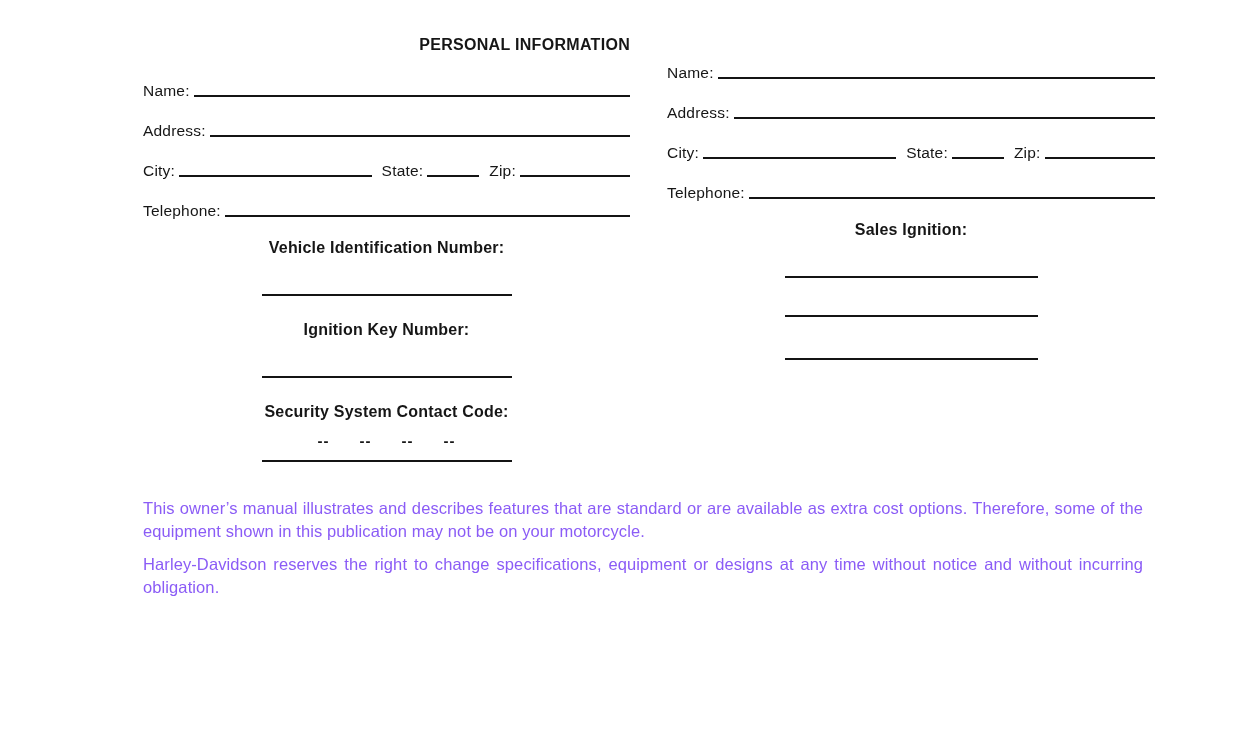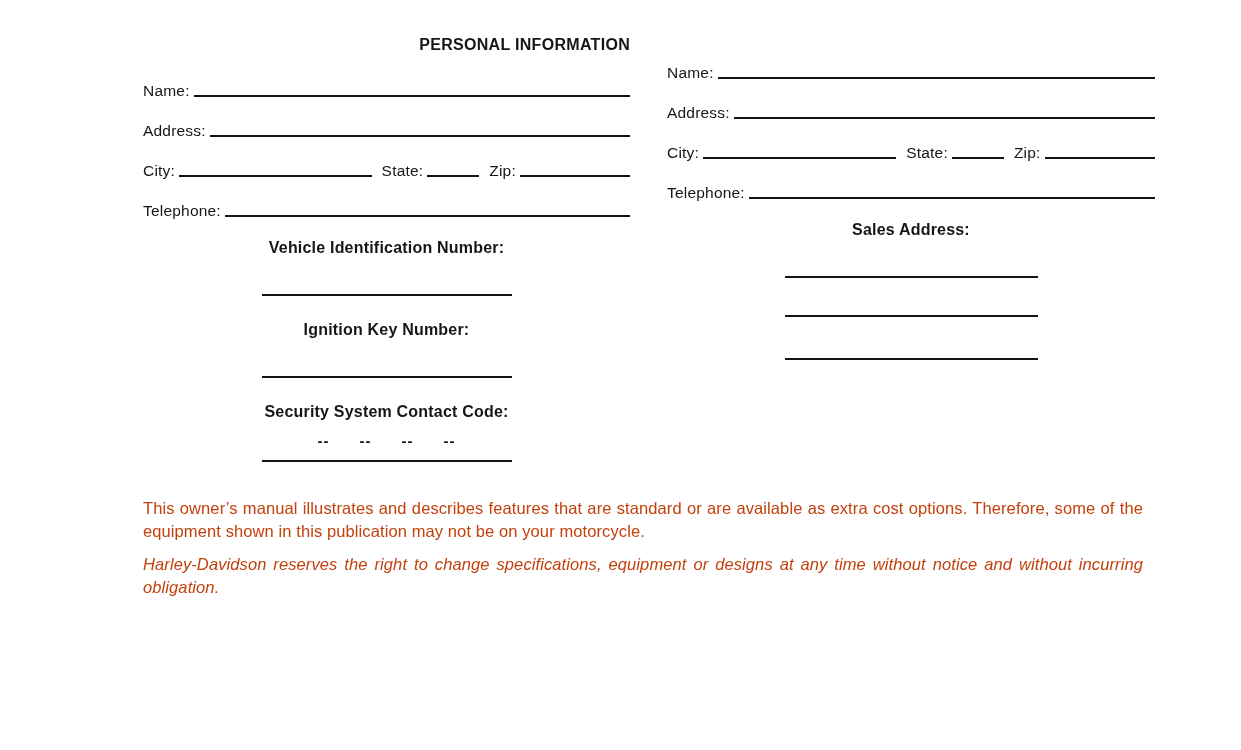--- a/index.html
+++ b/index.html
@@ -90,23 +90,23 @@
     left: 143px;
     top: 497px;
     width: 1000px;
   }
   .note-p {
     margin: 0;
     font-size: 16.5px;
     line-height: 23px;
     letter-spacing: 0.1px;
     text-align: justify;
-    color: #c2410c;
-  }
-  .note-p + .note-p { margin-top: 10px; font-style: italic; }
+    color: #8b5cf6;
+  }
+  .note-p + .note-p { margin-top: 10px; }
 </style>
 </head>
 <body>
 
 <div class="page">
 
   <section class="col col-personal">
     <h2 class="col-title">PERSONAL INFORMATION</h2>
 
     <div class="frows">
@@ -173,21 +173,21 @@
         <span class="flabel flabel-mid">Zip:</span>
         <span class="fline fline-zip"></span>
       </div>
       <div class="frow">
         <span class="flabel">Telephone:</span>
         <span class="fline"></span>
       </div>
     </div>
 
     <div class="cfield cfield-first">
-      <div class="clabel">Sales Address:</div>
+      <div class="clabel">Sales Ignition:</div>
       <div class="cline cline-dealer"></div>
     </div>
 
     <div class="cfield cfield-next">
       <div class="cline cline-dealer"></div>
     </div>
 
     <div class="cfield cfield-next">
       <div class="cline cline-dealer cline-tall"></div>
     </div>

